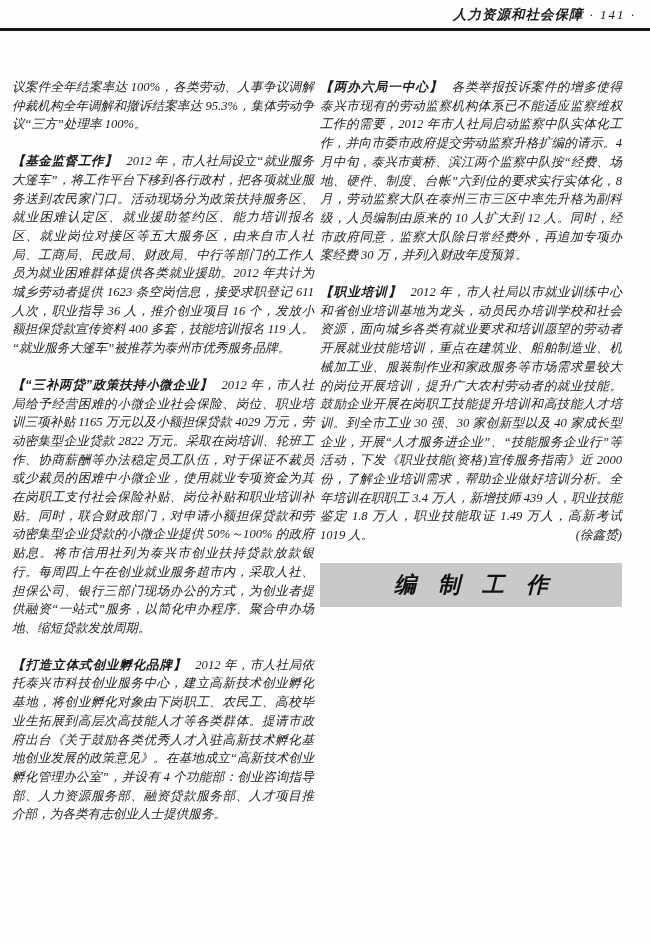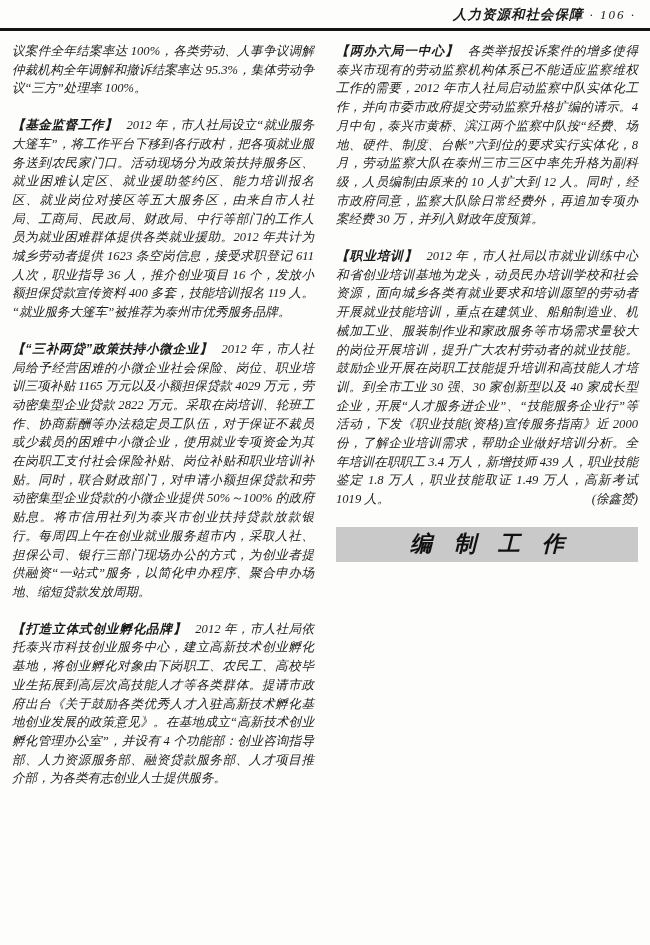--- a/index.html
+++ b/index.html
@@ -35,22 +35,23 @@
     font-size: 13px;
     letter-spacing: 2px;
   }
   .hrule {
     height: 3px;
     background: #141414;
     margin: 0;
   }
   .columns {
     display: flex;
-    gap: 22px;
+    gap: 6px;
     padding: 11px 12px 0 12px;
+    margin-top: 36px;
   }
   .col {
     width: 302px;
     font-size: 12.6px;
     line-height: 18.7px;
     text-align: justify;
   }
   .col p {
     margin: 0 0 18px 0;
   }
@@ -61,41 +62,41 @@
     font-family: "Liberation Sans", "DejaVu Sans", sans-serif;
     font-weight: bold;
     letter-spacing: 0.5px;
     margin-right: 9px;
   }
   .attribution {
     float: right;
   }
   .section-box {
     background: #c9c9c9;
-    height: 35px;
+    height: 44px;
     margin: 6px 0 16px 0;
     display: flex;
     align-items: center;
     justify-content: center;
   }
   .section-box .section-title {
     font-family: "Liberation Sans", "DejaVu Sans", sans-serif;
     font-weight: bold;
     font-size: 22px;
     color: #111;
   }
 </style>
 </head>
 <body>
 
 <div class="page">
 
   <div class="page-header">
     <span class="title">人力资源和社会保障</span>
-    <span class="pagenum">· 106 ·</span>
+    <span class="pagenum">· 141 ·</span>
   </div>
   <div class="hrule"></div>
 
   <div class="columns">
 
     <div class="col">
       <p>
         <span>议案件全年结案率达 100%，各类劳动、人事争议调解仲裁机构全年调解和撤诉结案率达 95.3%，集体劳动争议“三方”处理率 100%。</span>
       </p>
       <p>

